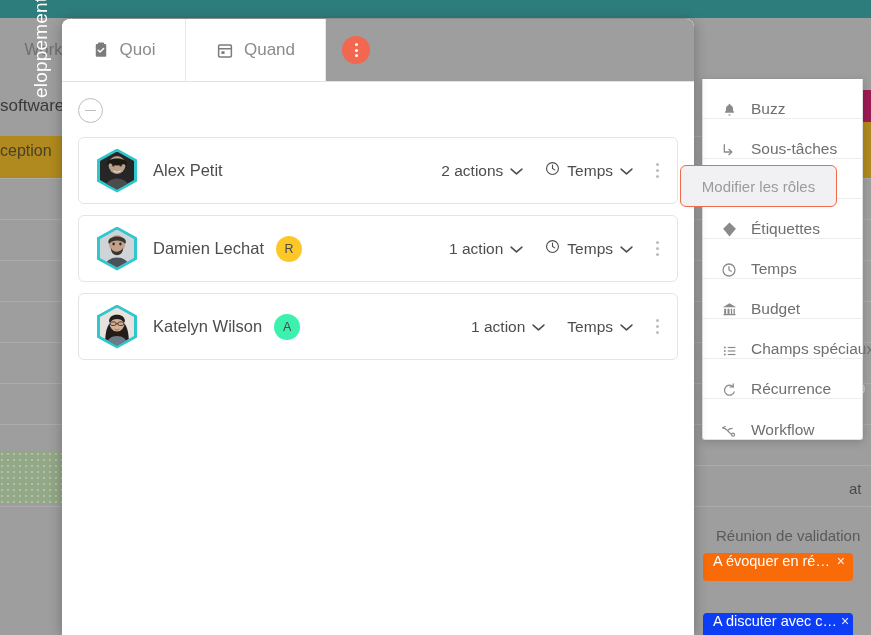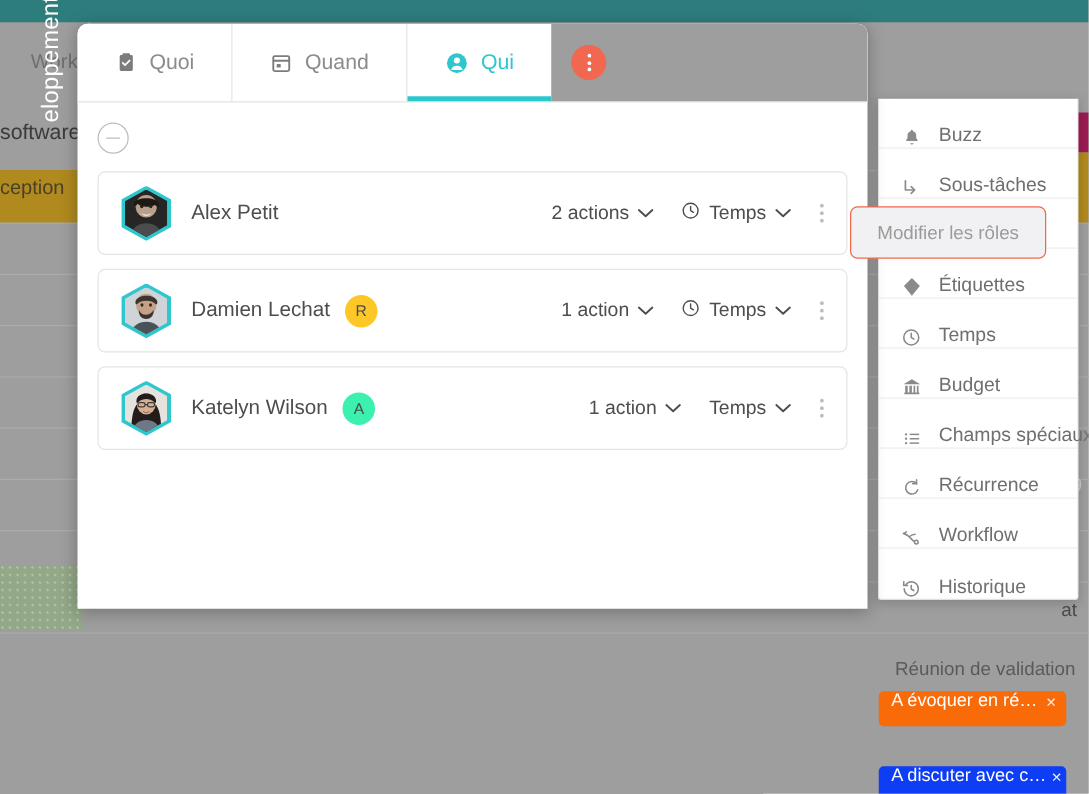--- a/index.html
+++ b/index.html
@@ -96,21 +96,21 @@
     padding: 0 8px 12px 10px;
     color: #ffffff; font-size: 14.5px; white-space: nowrap;
   }
   .tagpill .x { font-size: 14px; opacity: .9; padding-left: 4px; }
   #tag-orange { top: 553px; background: #f96a09; }
   #tag-blue   { top: 613px; background: #0d3df5; }
 
   
   .popup {
     position: absolute; left: 62px; top: 19px;
-    width: 632px; height: 468px;
+    width: 632px; height: 616px;
     background: #ffffff;
     border-radius: 8px 8px 0 0;
     box-shadow: 0 2px 14px rgba(0,0,0,.28);
     overflow: hidden;
     text-align: center;
   }
   .tabs {
     display: flex; height: 63px; align-items: stretch;
     border-bottom: 1px solid #e3e3e3;
     background: #ffffff;
@@ -374,30 +374,20 @@
     <div class="menu-item">
       <span class="mi-icon">
         <svg width="18" height="15" viewBox="0 0 24 24" fill="none" stroke="currentColor" stroke-width="1.9" stroke-linecap="round">
             <circle cx="18.5" cy="17" r="2.4"></circle>
             <path d="M2 6c4 0 6 3 9 6s4 4 5.3 4.6"></path>
             <path d="M2 6l4-2M2 6l4 2"></path>
             <path d="M10 10c2-2 4-3 7-3"></path>
           </svg>
       </span>
       <span>Workflow</span>
-    </div>
-    <div class="menu-item">
-      <span class="mi-icon">
-        <svg width="16" height="16" viewBox="0 0 24 24" fill="none" stroke="currentColor" stroke-width="1.9" stroke-linecap="round">
-            <path d="M3.5 12a8.5 8.5 0 108.5-8.5A8.5 8.5 0 005 8"></path>
-            <path d="M3 3.5V8h4.5"></path>
-            <path d="M12 8v4.3l3 1.8"></path>
-          </svg>
-      </span>
-      <span>Historique</span>
     </div>
   </div>
 
   <div class="popup">
 
     <div class="tabs">
       <div class="tab t1">
         <span>
           <svg width="18" height="20" viewBox="0 0 24 24" fill="#7c7c7c">
               <path d="M9 2h6a1 1 0 011 1v1h1.5A1.5 1.5 0 0119 5.5v14A1.5 1.5 0 0117.5 21h-11A1.5 1.5 0 015 19.5v-14A1.5 1.5 0 016.5 4H8V3a1 1 0 011-1z"></path>
@@ -409,30 +399,20 @@
       <div class="tab t2">
         <span>
           <svg width="18" height="19" viewBox="0 0 24 24" fill="none" stroke="#7c7c7c" stroke-width="2">
               <rect x="3.5" y="4.5" width="17" height="16" rx="1.6"></rect>
               <path d="M3.5 9.5h17"></path>
               <rect x="7.2" y="13" width="4.2" height="3.6" fill="#7c7c7c" stroke="none"></rect>
             </svg>
         </span>
         <span>Quand</span>
       </div>
-      <div class="tab t3">
-        <span>
-          <svg width="19" height="19" viewBox="0 0 24 24" fill="#2ec7cd">
-              <circle cx="12" cy="12" r="10"></circle>
-              <circle cx="12" cy="9.3" r="3.1" fill="#fff"></circle>
-              <path d="M6.2 19a6 6 0 0111.6 0z" fill="#fff"></path>
-            </svg>
-        </span>
-        <span>Qui</span>
-      </div>
       <div class="tab-rest">
         <span class="ref-kebab">
             <i></i>
             <i></i>
             <i></i>
           </span>
       </div>
     </div>
 
     <div class="add-row">

